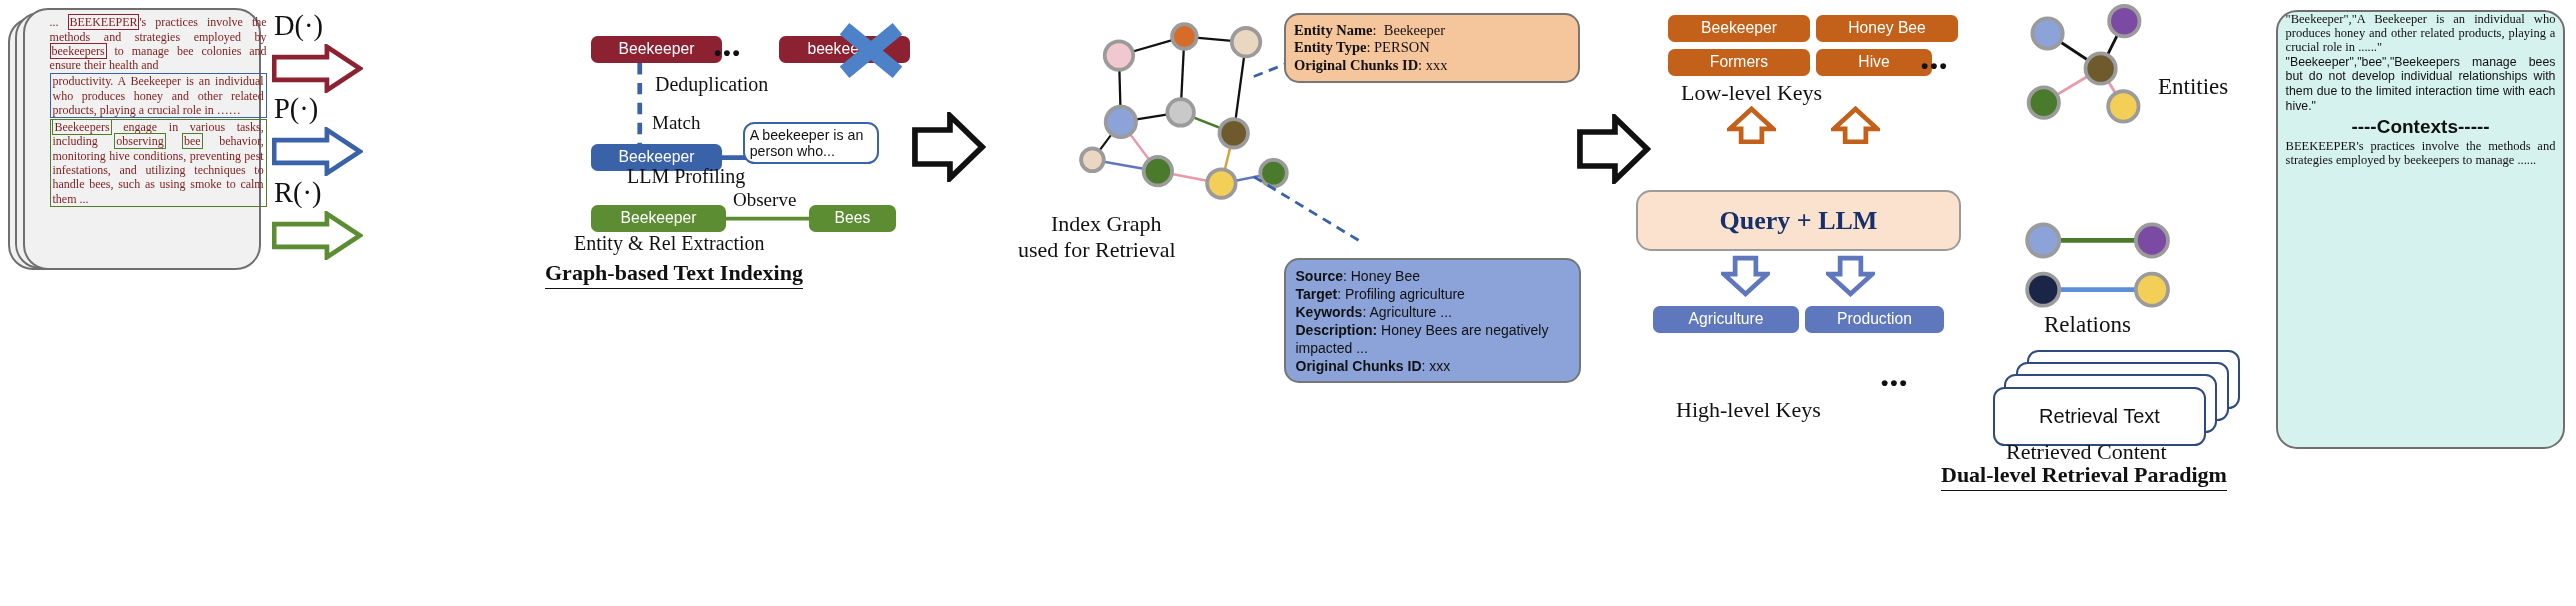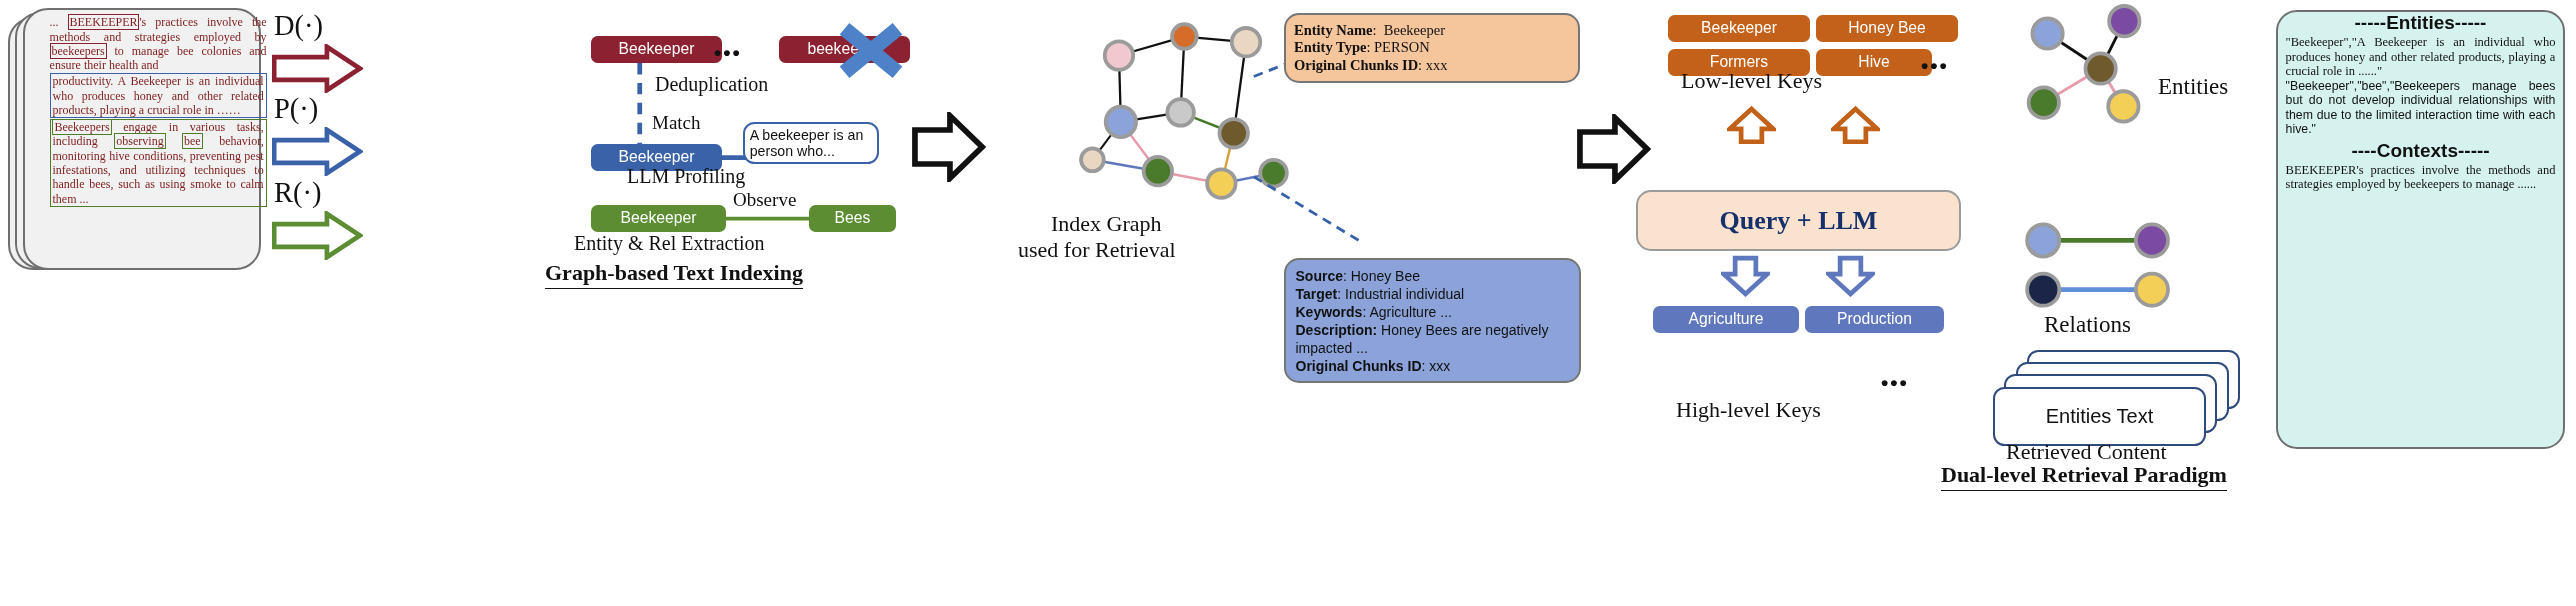--- a/index.html
+++ b/index.html
@@ -183,36 +183,36 @@
   <div class="capt" style="left:1018px;top:237px;font-size:22px;">used for Retrieval</div>
 
   <div class="infocard orange" style="left:1284px;top:13.3px;width:274px;padding-left:8px;">
     <div><b>Entity Name</b>:&nbsp; <span>Beekeeper</span></div>
     <div><b>Entity Type</b>: <span>PERSON</span></div>
     <div><b>Original Chunks ID</b>: <span>xxx</span></div>
   </div>
 
   <div class="infocard blue" style="left:1284px;top:258px;width:274px;">
     <div><b>Source</b>: <span>Honey Bee</span></div>
-    <div><b>Target</b>: <span>Industrial individual</span></div>
+    <div><b>Target</b>: <span>Profiling agriculture</span></div>
     <div><b>Keywords</b>: <span>Agriculture ...</span></div>
     <div><b>Description:</b> <span>Honey Bees are negatively impacted ...</span></div>
     <div><b>Original Chunks ID</b>: <span>xxx</span></div>
   </div>
 
   <svg class="abs" style="left:1577px;top:114px;" width="74" height="70" viewBox="0 0 78 74">
     <polygon points="3,19 40,19 40,4 74,37 40,70 40,55 3,55" fill="#ffffff" stroke="#111111" stroke-width="6" stroke-linejoin="miter"></polygon>
   </svg>
 
   <div class="pill orange" style="left:1668px;top:15px;width:125px;">Beekeeper</div>
   <div class="pill orange" style="left:1816px;top:15px;width:125px;">Honey Bee</div>
   <div class="pill orange" style="left:1668px;top:49px;width:125px;">Formers</div>
   <div class="pill orange" style="left:1816px;top:49px;width:99px;">Hive</div>
   <div class="dots" style="left:1921px;top:54px;">•••</div>
-  <div class="capt" style="left:1681px;top:68px;font-size:22px;">Low-level Keys</div>
+  <div class="capt" style="left:1681px;top:80px;font-size:22px;">Low-level Keys</div>
 
   <svg class="abs" style="left:1727px;top:106px;" width="49" height="38" viewBox="0 0 52 40">
     <polygon points="26,3 49,24 37,24 37,38 15,38 15,24 3,24" fill="#ffffff" stroke="#c3611a" stroke-width="5" stroke-linejoin="miter"></polygon>
   </svg>
   <svg class="abs" style="left:1831px;top:106px;" width="49" height="38" viewBox="0 0 52 40">
     <polygon points="26,3 49,24 37,24 37,38 15,38 15,24 3,24" fill="#ffffff" stroke="#c3611a" stroke-width="5" stroke-linejoin="miter"></polygon>
   </svg>
 
   <div id="querybox" style="left:1636px;top:190px;width:321px;height:57px;">Query + LLM</div>
 
@@ -253,27 +253,26 @@
       <circle cx="2266" cy="253" r="17" fill="#7b4ba3"></circle>
       <circle cx="2151" cy="305" r="17" fill="#1b2547"></circle>
       <circle cx="2266" cy="305" r="17" fill="#f4cf57"></circle>
     </g>
   </svg>
   <div class="capt" style="left:2044px;top:312px;font-size:23px;">Relations</div>
 
   <div class="rc-card" style="left:2027px;top:350px;width:209px;height:55px;"></div>
   <div class="rc-card" style="left:2016px;top:362px;width:209px;height:55px;"></div>
   <div class="rc-card" style="left:2004px;top:374px;width:209px;height:55px;"></div>
-  <div class="rc-card" style="left:1993px;top:387px;width:209px;height:55px;display:flex;align-items:center;justify-content:center;font-family:'Liberation Sans',sans-serif;font-size:20px;color:#111;">Entities Text</div>
+  <div class="rc-card" style="left:1993px;top:387px;width:209px;height:55px;display:flex;align-items:center;justify-content:center;font-family:'Liberation Sans',sans-serif;font-size:20px;color:#111;">Retrieval Text</div>
   <div class="capt" style="left:2006px;top:439px;font-size:22px;">Retrieved Content</div>
 
   <div class="capt ul" style="left:1941px;top:462px;font-size:22px;font-weight:bold;">Dual-level Retrieval Paradigm</div>
 
   <div id="tealpanel" style="left:2276px;top:9.5px;width:285px;height:435px;">
-    <div class="teal-head">-----Entities-----</div>
     <div class="teal-body">"Beekeeper","A Beekeeper is an individual who produces honey and other related products, playing a crucial role in ......"</div>
     <div class="teal-body mono">"Beekeeper","bee","Beekeepers manage bees but do not develop individual relationships with them due to the limited interaction time with each hive."</div>
     <div class="teal-head" style="margin-top:2.8px;">----Contexts-----</div>
     <div class="teal-body">BEEKEEPER's practices involve the methods and strategies employed by beekeepers to manage ......</div>
   </div>
 
 
 </div>
 
 

